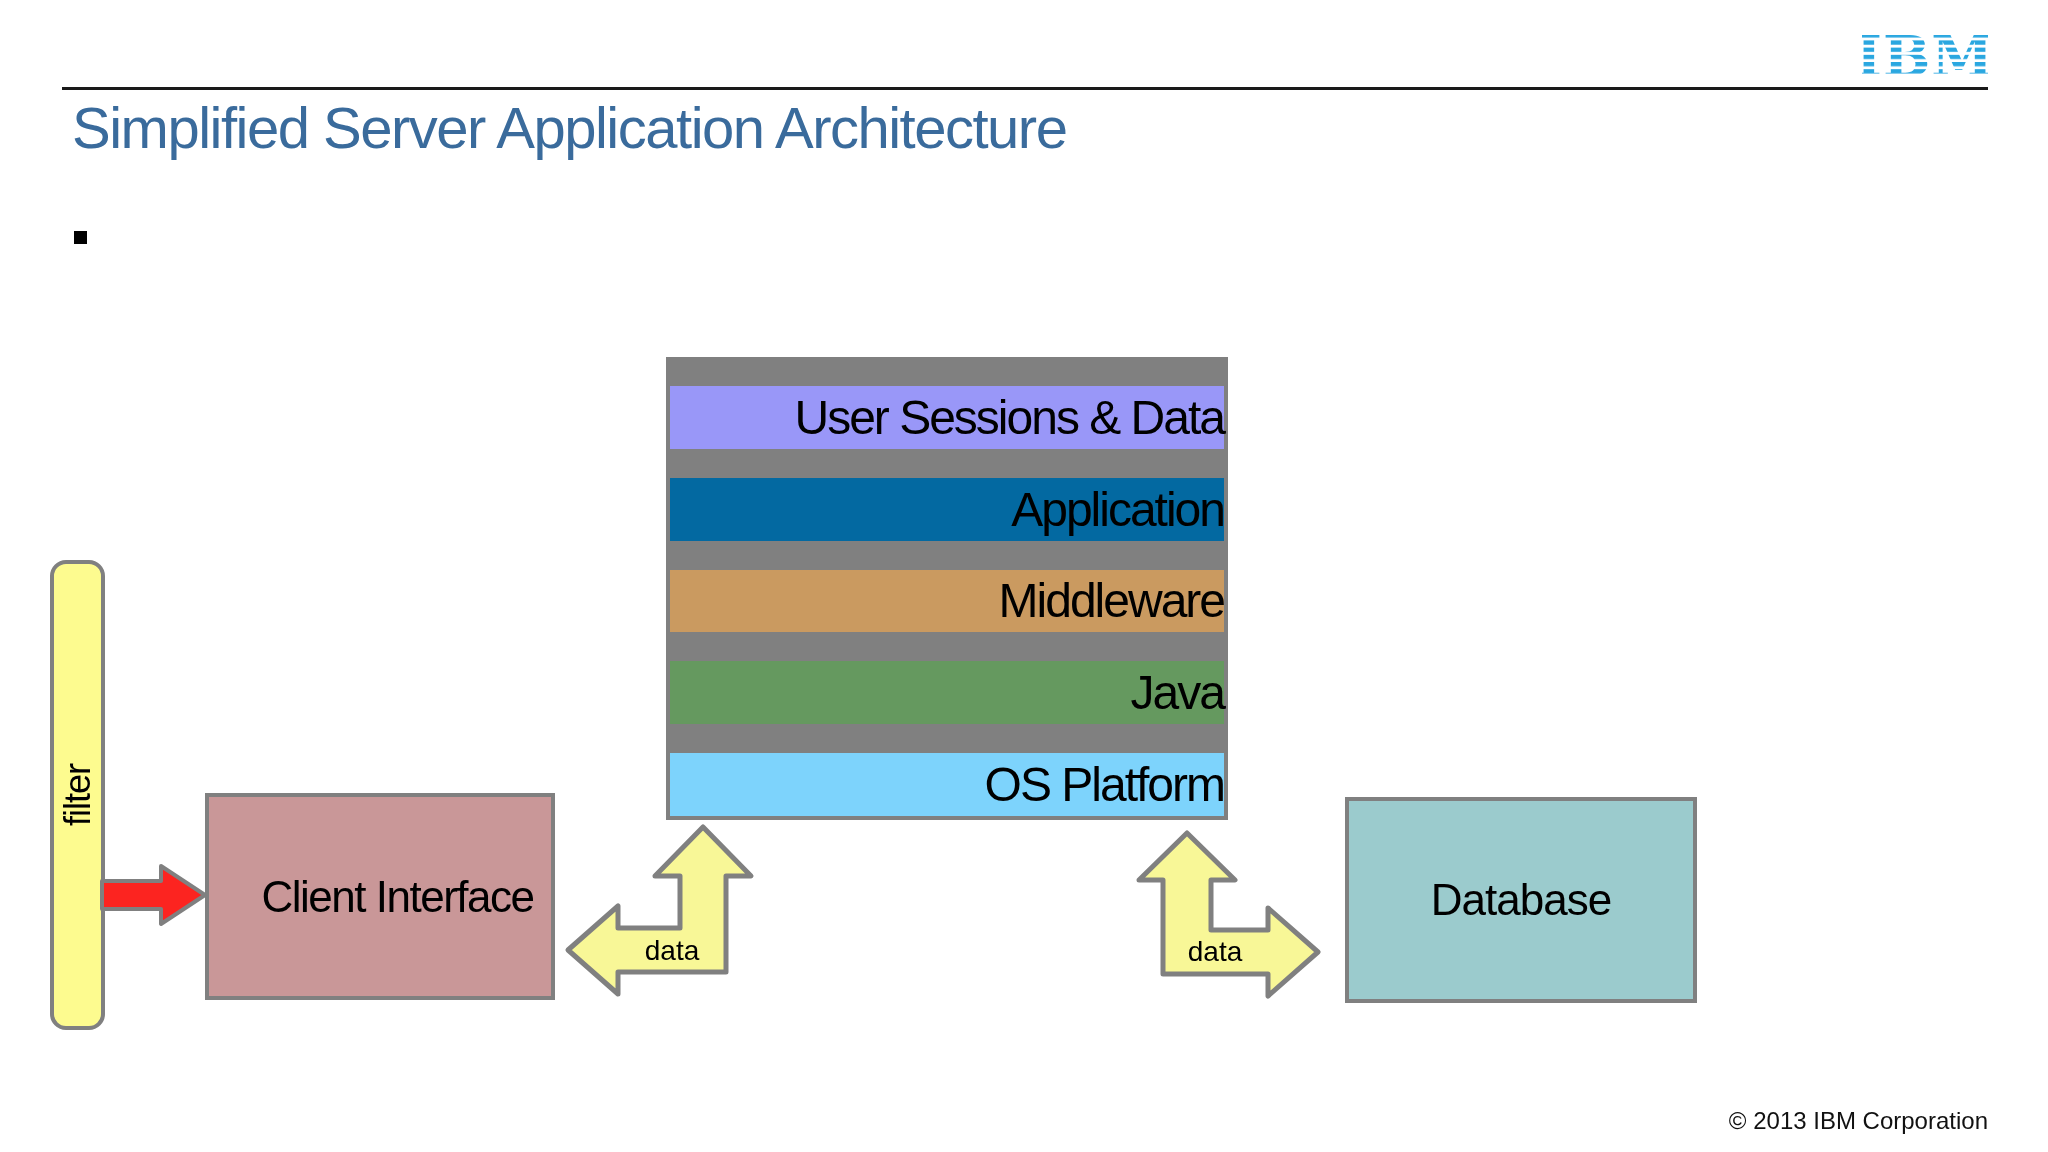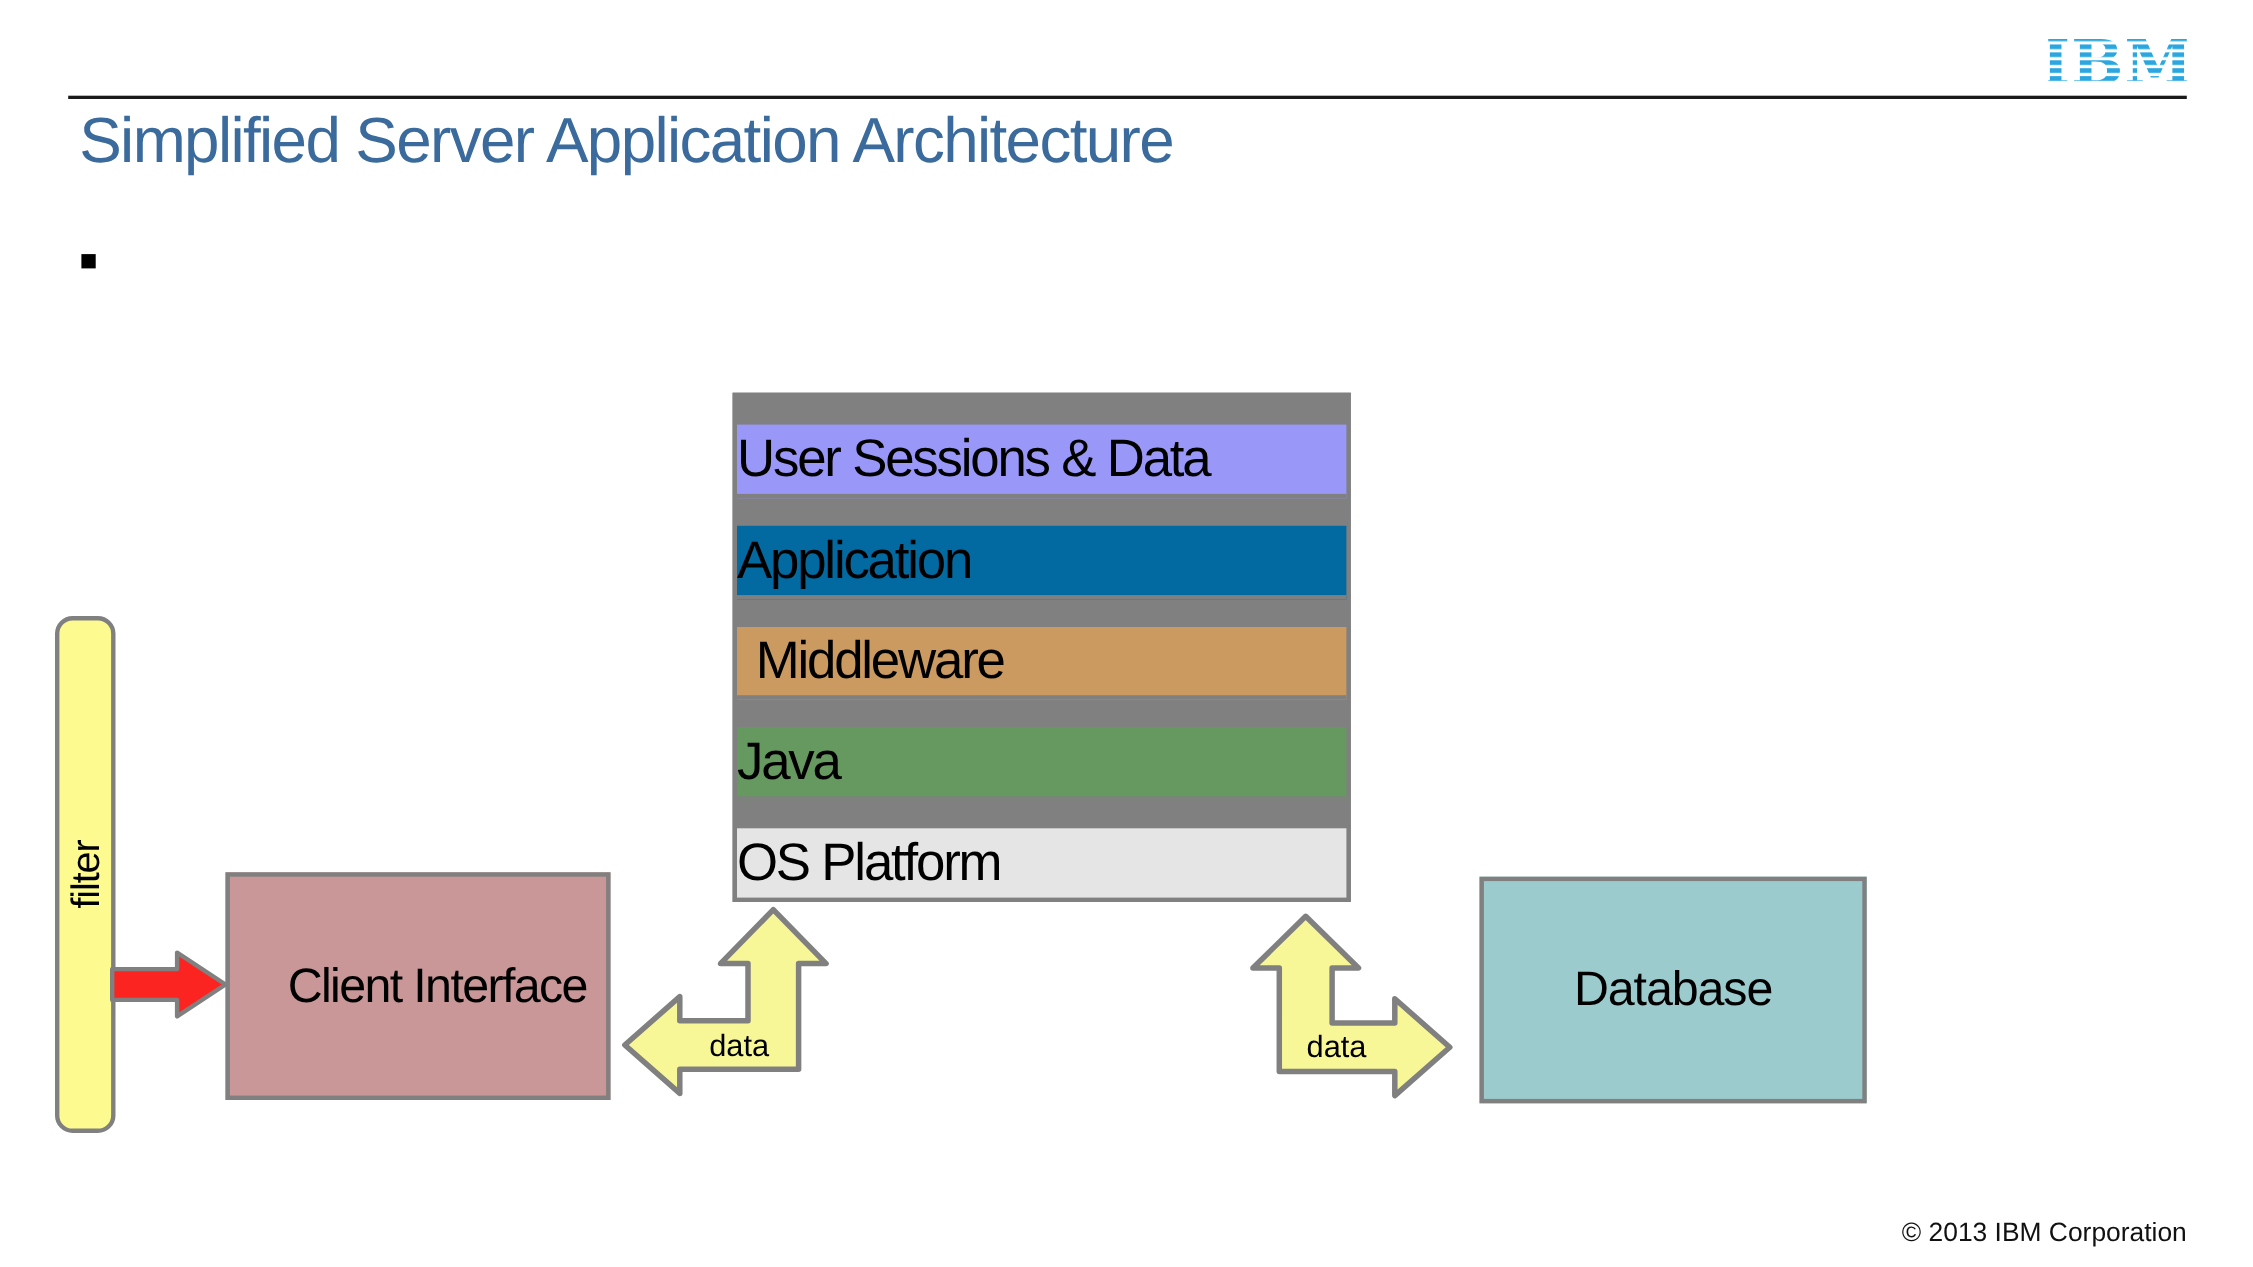--- a/index.html
+++ b/index.html
@@ -21,21 +21,21 @@
     left:110px;top:205px;width:1880px;
     font-size:44px;line-height:53px;letter-spacing:-0.5px;color:#000;
   }
   
   .stack{
     left:666px;top:357px;width:562px;height:463px;
     border:4px solid #808080;box-sizing:border-box;
     display:flex;flex-direction:column;background:#808080;
   }
   .stack .layer{
-    flex:1;display:flex;align-items:center;justify-content:flex-start;margin-top:25px;
+    flex:1;display:flex;align-items:center;justify-content:flex-end;margin-top:25px;
   }
   .stack .layer:not(:last-child){border-bottom:4px solid #808080;}
   .stack .layer span{
     font-size:48px;letter-spacing:-2px;color:#000;white-space:nowrap;
   }
   
   .filter-box{
     left:50px;top:560px;width:55px;height:470px;box-sizing:border-box;
     border:4px solid #808080;border-radius:16px;
     display:flex;align-items:center;justify-content:center;
@@ -91,21 +91,21 @@
     </div>
     <div class="layer" style="background-color: #0369a1;">
       <span>Application</span>
     </div>
     <div class="layer" style="background-color: rgb(202, 154, 96); padding-left: 17px;">
       <span>Middleware</span>
     </div>
     <div class="layer" style="background-color: rgb(101, 153, 95);">
       <span>Java</span>
     </div>
-    <div class="layer" style="background-color: #e5e5e5;">
+    <div class="layer" style="background-color: #7dd3fc;">
       <span>OS Platform</span>
     </div>
   </div>
 
   <div class="abs filter-box" style="background-color: rgb(253, 251, 143);">
     <span>filter</span>
   </div>
 
   <div class="abs node client-box" style="background-color: rgb(201, 151, 152);">
     <span>Client Interface</span>

